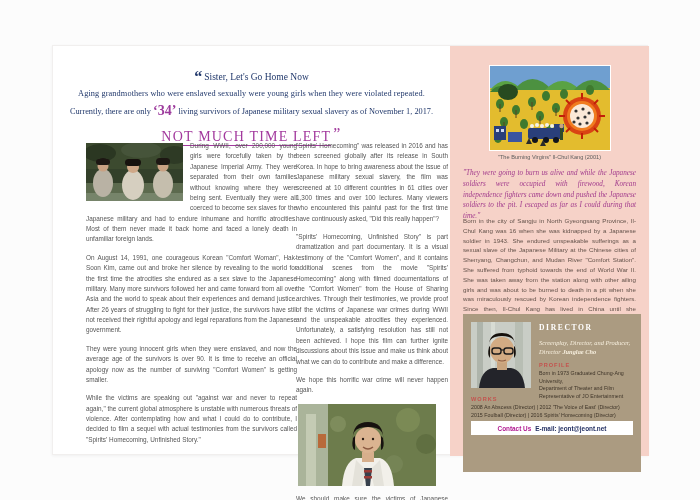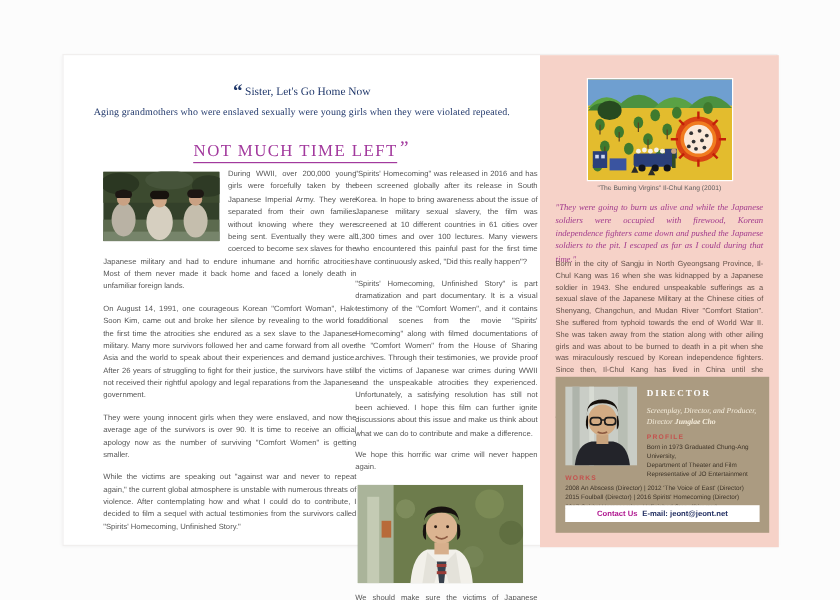--- a/index.html
+++ b/index.html
@@ -8,21 +8,21 @@
   .canvas { position:relative; width:700px; height:500px; background:#fcfcfc; }
   .page { position:absolute; left:52px; top:45px; width:596px; height:410px;
     background:#ffffff; border:1px solid #f1efee; box-shadow:0 1px 3px rgba(0,0,0,.05); }
 
   
   .header { position:absolute; left:0; top:26px; width:397px; text-align:center;
     font-family:"Liberation Serif", serif; color:#21386b; }
   .h-line1 { font-size:9.5px; margin-bottom:7px; position:relative; }
   .big-quote { font-size:16px; color:#21386b; vertical-align:-2px; margin-right:2px;
     font-weight:bold; line-height:0; }
-  .h-line2 { font-size:8.3px; margin-bottom:17px; letter-spacing:.1px; }
+  .h-line2 { font-size:8.3px; margin-bottom:5px; letter-spacing:.1px; }
   .h-line3 { font-size:8.3px; margin-bottom:6px; }
   .num34 { font-size:14px; color:#9c3a9c; font-weight:bold; vertical-align:-1px; }
   .h-line4 { font-size:14px; color:#a2399d; letter-spacing:1.2px; font-weight:normal; }
   .h-line4 .underline { border-bottom:1.2px solid #a2399d; padding-bottom:1px; }
   .close-quote { font-size:16px; vertical-align:2px; margin-left:2px; }
 
   
   .col { position:absolute; top:95px; font-size:6.4px; line-height:1.62;
     color:#565656; text-align:justify; }
   .col p { margin-bottom:8px; }
@@ -40,21 +40,21 @@
     background:#fff; padding:1px; }
   .painting-caption { position:absolute; left:0; top:108px; width:199px; text-align:center;
     font-size:5.6px; color:#5c5c5c; }
   .panel-quote { position:absolute; left:13px; top:122px; width:173px;
     font-family:"Liberation Serif", serif; font-style:italic; font-size:7.2px;
     line-height:1.5; color:#a13a8c; text-align:justify; }
   .panel-bio { position:absolute; left:13px; top:170px; width:173px; font-size:6.2px;
     line-height:1.58; color:#63524a; text-align:justify; }
 
   
-  .director-box { position:absolute; left:13px; top:268px; width:178px; height:130px;
+  .director-box { position:absolute; left:13px; top:268px; width:178px; height:158px;
     background:#ab9b81; }
   .director-photo-wrap { position:absolute; left:8px; top:8px; width:60px; height:66px; }
   .director-info { position:absolute; left:76px; top:9px; width:97px; }
   .director-title { font-family:"Liberation Serif", serif; font-weight:bold;
     font-size:7.6px; letter-spacing:1.6px; color:#ffffff; margin-bottom:6px; }
   .director-role { font-family:"Liberation Serif", serif; font-style:italic;
     font-size:6.4px; line-height:1.45; color:#f6eedd; }
   .director-role b { font-style:italic; }
   .label-red { font-size:5.6px; font-weight:bold; letter-spacing:1px; color:#c4524e;
     margin:5px 0 2px 0; }
@@ -72,20 +72,23 @@
 <body>
 
 <div class="canvas">
   <div class="page">
 
     <div class="header">
       <div class="h-line1">
         <span class="big-quote">“</span><span>Sister, Let's Go Home Now</span>
       </div>
       <div class="h-line2">Aging grandmothers who were enslaved sexually were young girls when they were violated repeated.</div>
+      <div class="h-line3">
+        <span>Currently, there are only </span><span class="num34">‘34’</span><span> living survivors of Japanese military sexual slavery as of November 1, 2017.</span>
+      </div>
       <div class="h-line4">
         <span class="underline">NOT MUCH TIME LEFT</span><span class="close-quote">”</span>
       </div>
     </div>
 
     <div class="col col-left">
       <div class="still1-wrap">
         <svg viewBox="0 0 97 58" preserveAspectRatio="none">
           <rect width="97" height="58" fill="#33402a"></rect>
           <rect y="0" width="97" height="26" fill="#3c4a2f"></rect>

